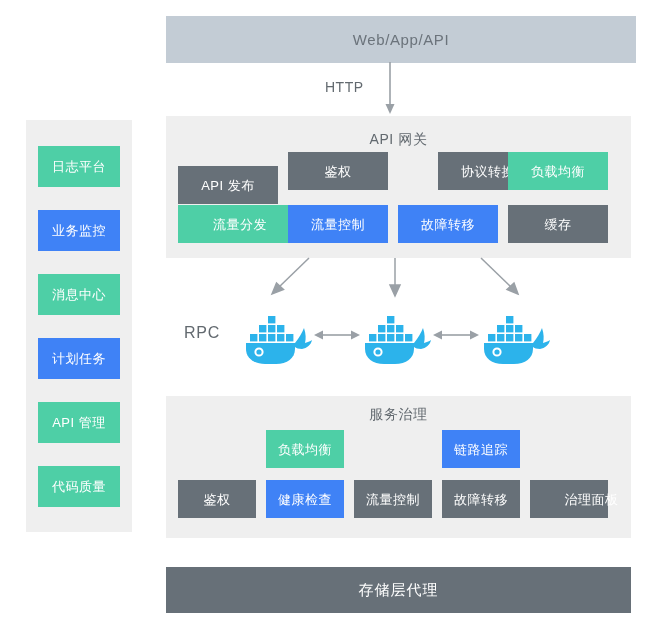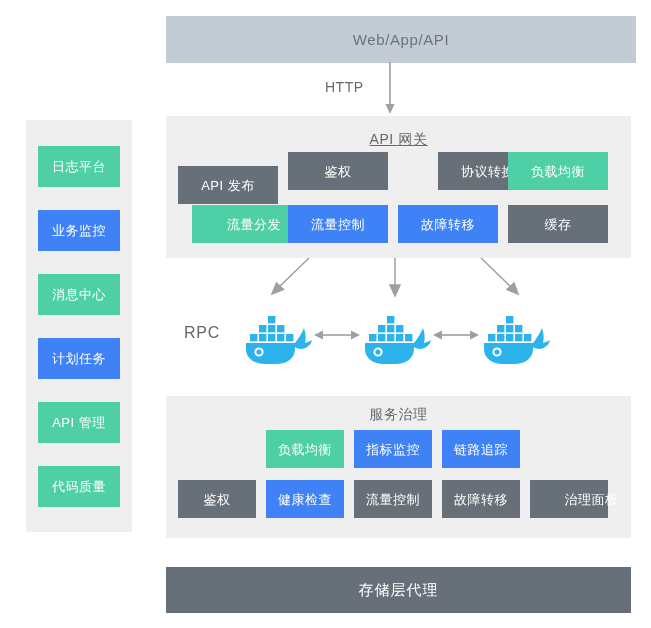--- a/index.html
+++ b/index.html
@@ -55,21 +55,21 @@
     position: absolute;
     left: 0; right: 0;
     text-align: center;
     color: #62696f;
     font-size: 14px;
     letter-spacing: .6px;
   }
 
   
   #gateway-panel { left: 166px; top: 116px; width: 465px; height: 142px; }
-  #gateway-title { top: 15px; text-decoration: underline; }
+  #gateway-title { top: 15px; }
 
   
   #governance-panel { left: 166px; top: 396px; width: 465px; height: 142px; }
   #governance-title { top: 10px; }
 
   
   #sidebar-panel {
     position: absolute;
     left: 26px; top: 120px;
     width: 106px; height: 412px;
@@ -179,37 +179,34 @@
     </div>
     <div class="chip gray" style="left: 288px; top: 152px; width: 100px; height: 38px;">
       <span>鉴权</span>
     </div>
     <div class="chip gray" style="left: 398px; top: 152px; width: 100px; height: 38px; margin-left: 40px;">
       <span>协议转换</span>
     </div>
     <div class="chip green" style="left: 508px; top: 152px; width: 100px; height: 38px;">
       <span>负载均衡</span>
     </div>
-    <div class="chip green" style="left: 192px; top: 205px; width: 124px; height: 38px;">
+    <div class="chip green" style="left: 178px; top: 205px; width: 124px; height: 38px;">
       <span>流量分发</span>
     </div>
     <div class="chip blue" style="left: 288px; top: 205px; width: 100px; height: 38px;">
       <span>流量控制</span>
     </div>
     <div class="chip blue" style="left: 398px; top: 205px; width: 100px; height: 38px;">
       <span>故障转移</span>
     </div>
     <div class="chip gray" style="left: 508px; top: 205px; width: 100px; height: 38px;">
       <span>缓存</span>
     </div>
     <div class="chip green" style="left: 266px; top: 430px; width: 78px; height: 38px;">
       <span>负载均衡</span>
-    </div>
-    <div class="chip blue" style="left: 354px; top: 430px; width: 78px; height: 38px;">
-      <span>指标监控</span>
     </div>
     <div class="chip blue" style="left: 442px; top: 430px; width: 78px; height: 38px;">
       <span>链路追踪</span>
     </div>
     <div class="chip gray" style="left: 178px; top: 480px; width: 78px; height: 38px;">
       <span>鉴权</span>
     </div>
     <div class="chip blue" style="left: 266px; top: 480px; width: 78px; height: 38px;">
       <span>健康检查</span>
     </div>

